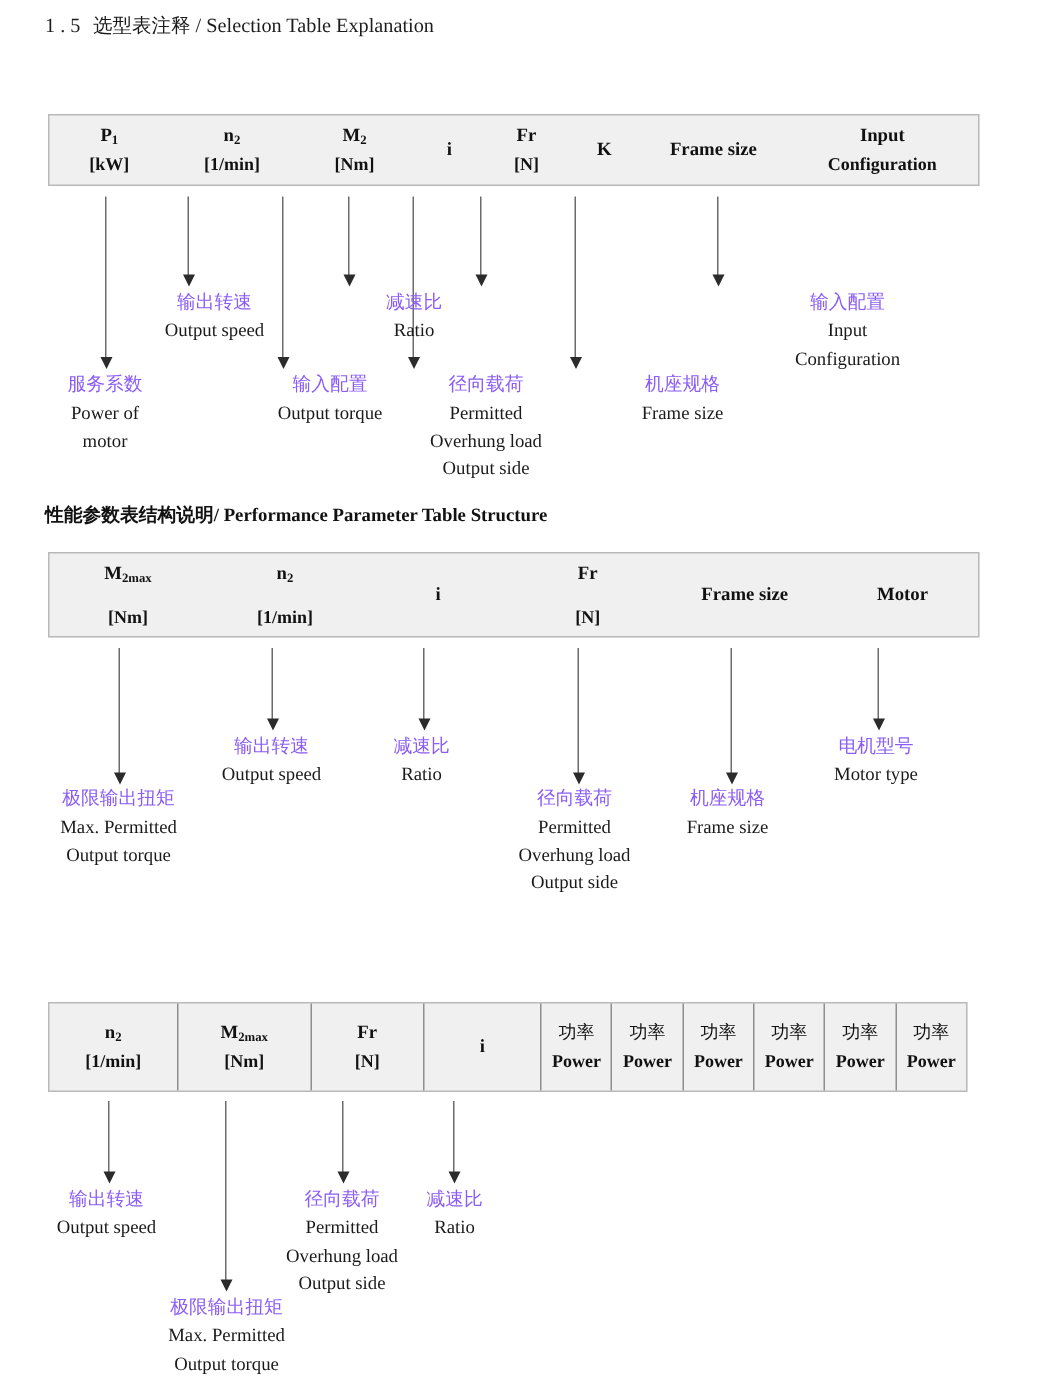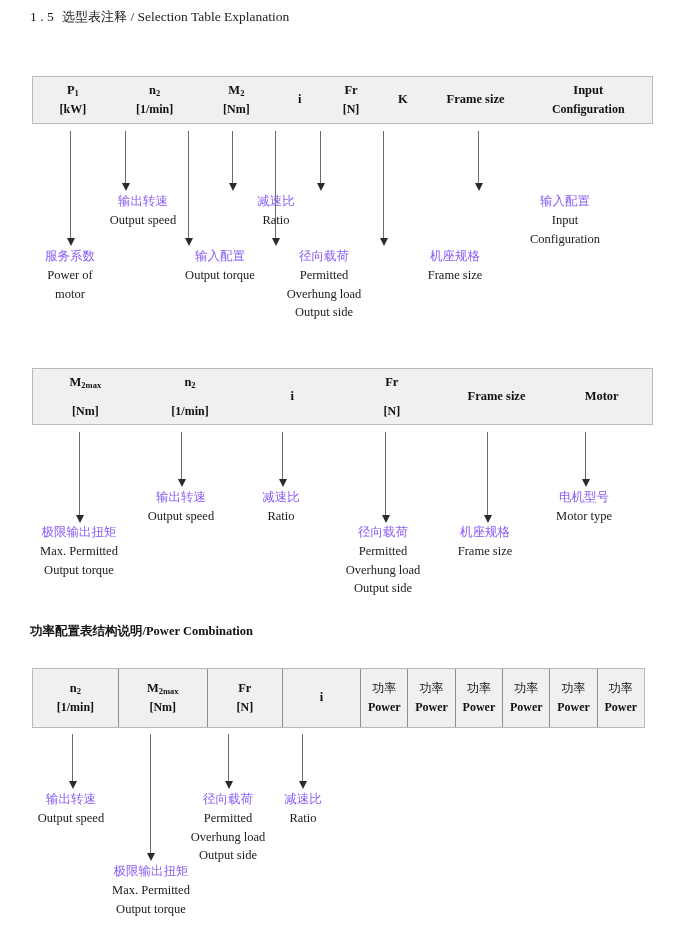--- a/index.html
+++ b/index.html
@@ -198,20 +198,24 @@
   <div class="note" style="left:455px; top:247px;">
     <span class="cn">机座规格</span>
     <span class="en">Frame size</span>
   </div>
   <div class="note" style="left:565px; top:192px;">
     <span class="cn">输入配置</span>
     <span class="en">Input</span>
     <span class="en">Configuration</span>
   </div>
 
+  <div class="sub-title" style="left:30px; top:335px;">
+    <span class="cn">性能参数表结构说明</span><span class="en">/</span>
+    <span class="en">Performance Parameter Table Structure</span>
+  </div>
 
   <div class="tbl plain" style="left:32px; top:368px; width:621px; height:57px;">
     <div class="cell" style="width:105px">
       <div><span>M</span><sub>2max</sub></div>
       <div class="l2" style="margin-top:10px">[Nm]</div>
     </div>
     <div class="cell" style="width:105px">
       <div><span>n</span><sub>2</sub></div>
       <div class="l2" style="margin-top:10px">[1/min]</div>
     </div>
@@ -258,23 +262,20 @@
   </div>
   <div class="note" style="left:485px; top:523px;">
     <span class="cn">机座规格</span>
     <span class="en">Frame size</span>
   </div>
   <div class="note" style="left:584px; top:488px;">
     <span class="cn">电机型号</span>
     <span class="en">Motor type</span>
   </div>
 
-  <div class="sub-title" style="left:30px; top:623px;">
-    <span class="cn">功率配置表结构说明</span><span class="en">/</span><span class="en">Power Combination</span>
-  </div>
 
   <div class="tbl divided" style="left:32px; top:668px; width:613px; height:60px;">
     <div class="cell" style="width:88px">
       <div><span>n</span><sub>2</sub></div>
       <div class="l2">[1/min]</div>
     </div>
     <div class="cell" style="width:92px">
       <div><span>M</span><sub>2max</sub></div>
       <div class="l2">[Nm]</div>
     </div>

